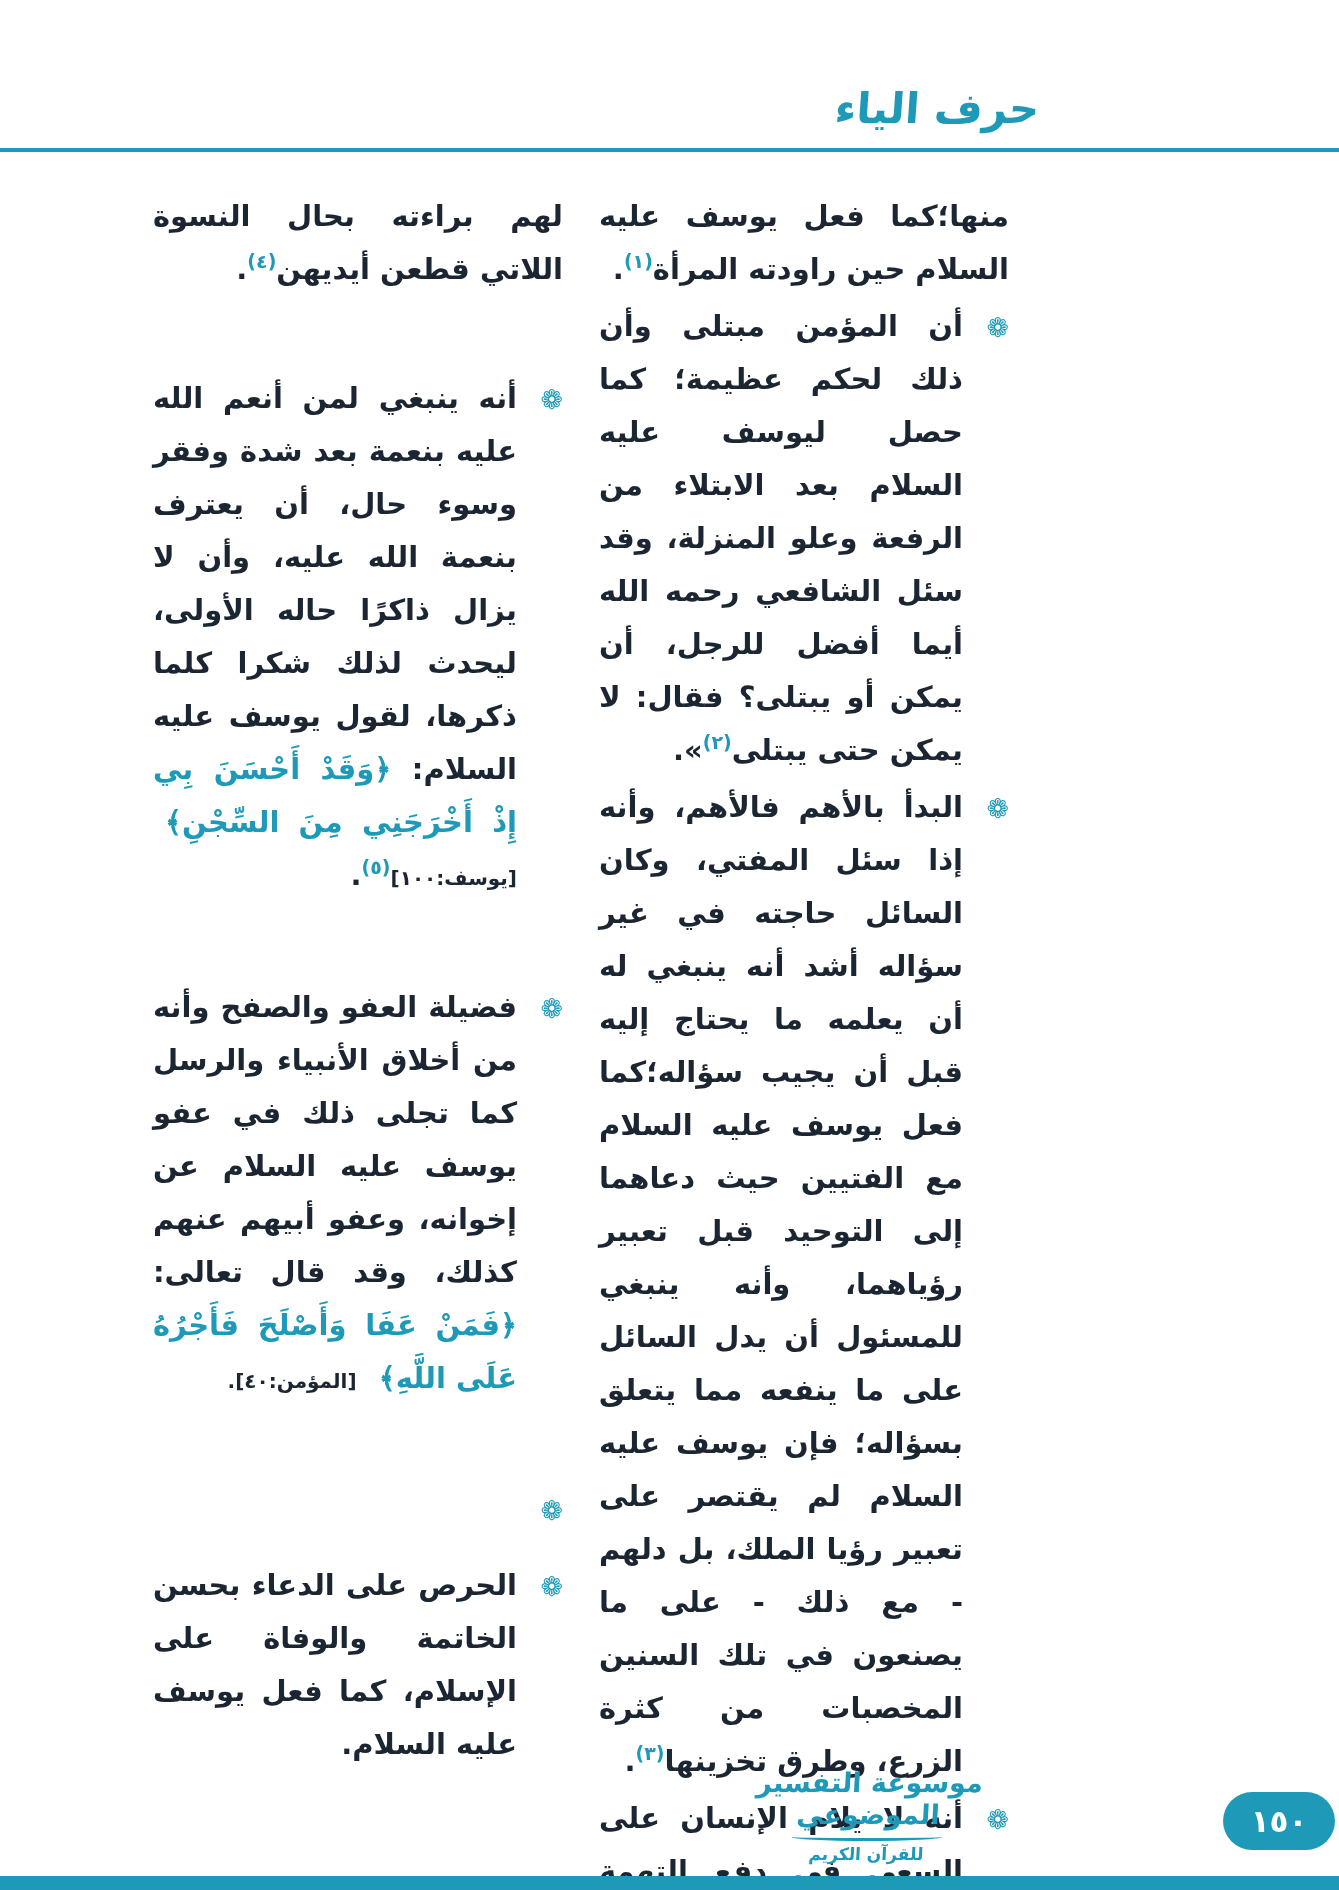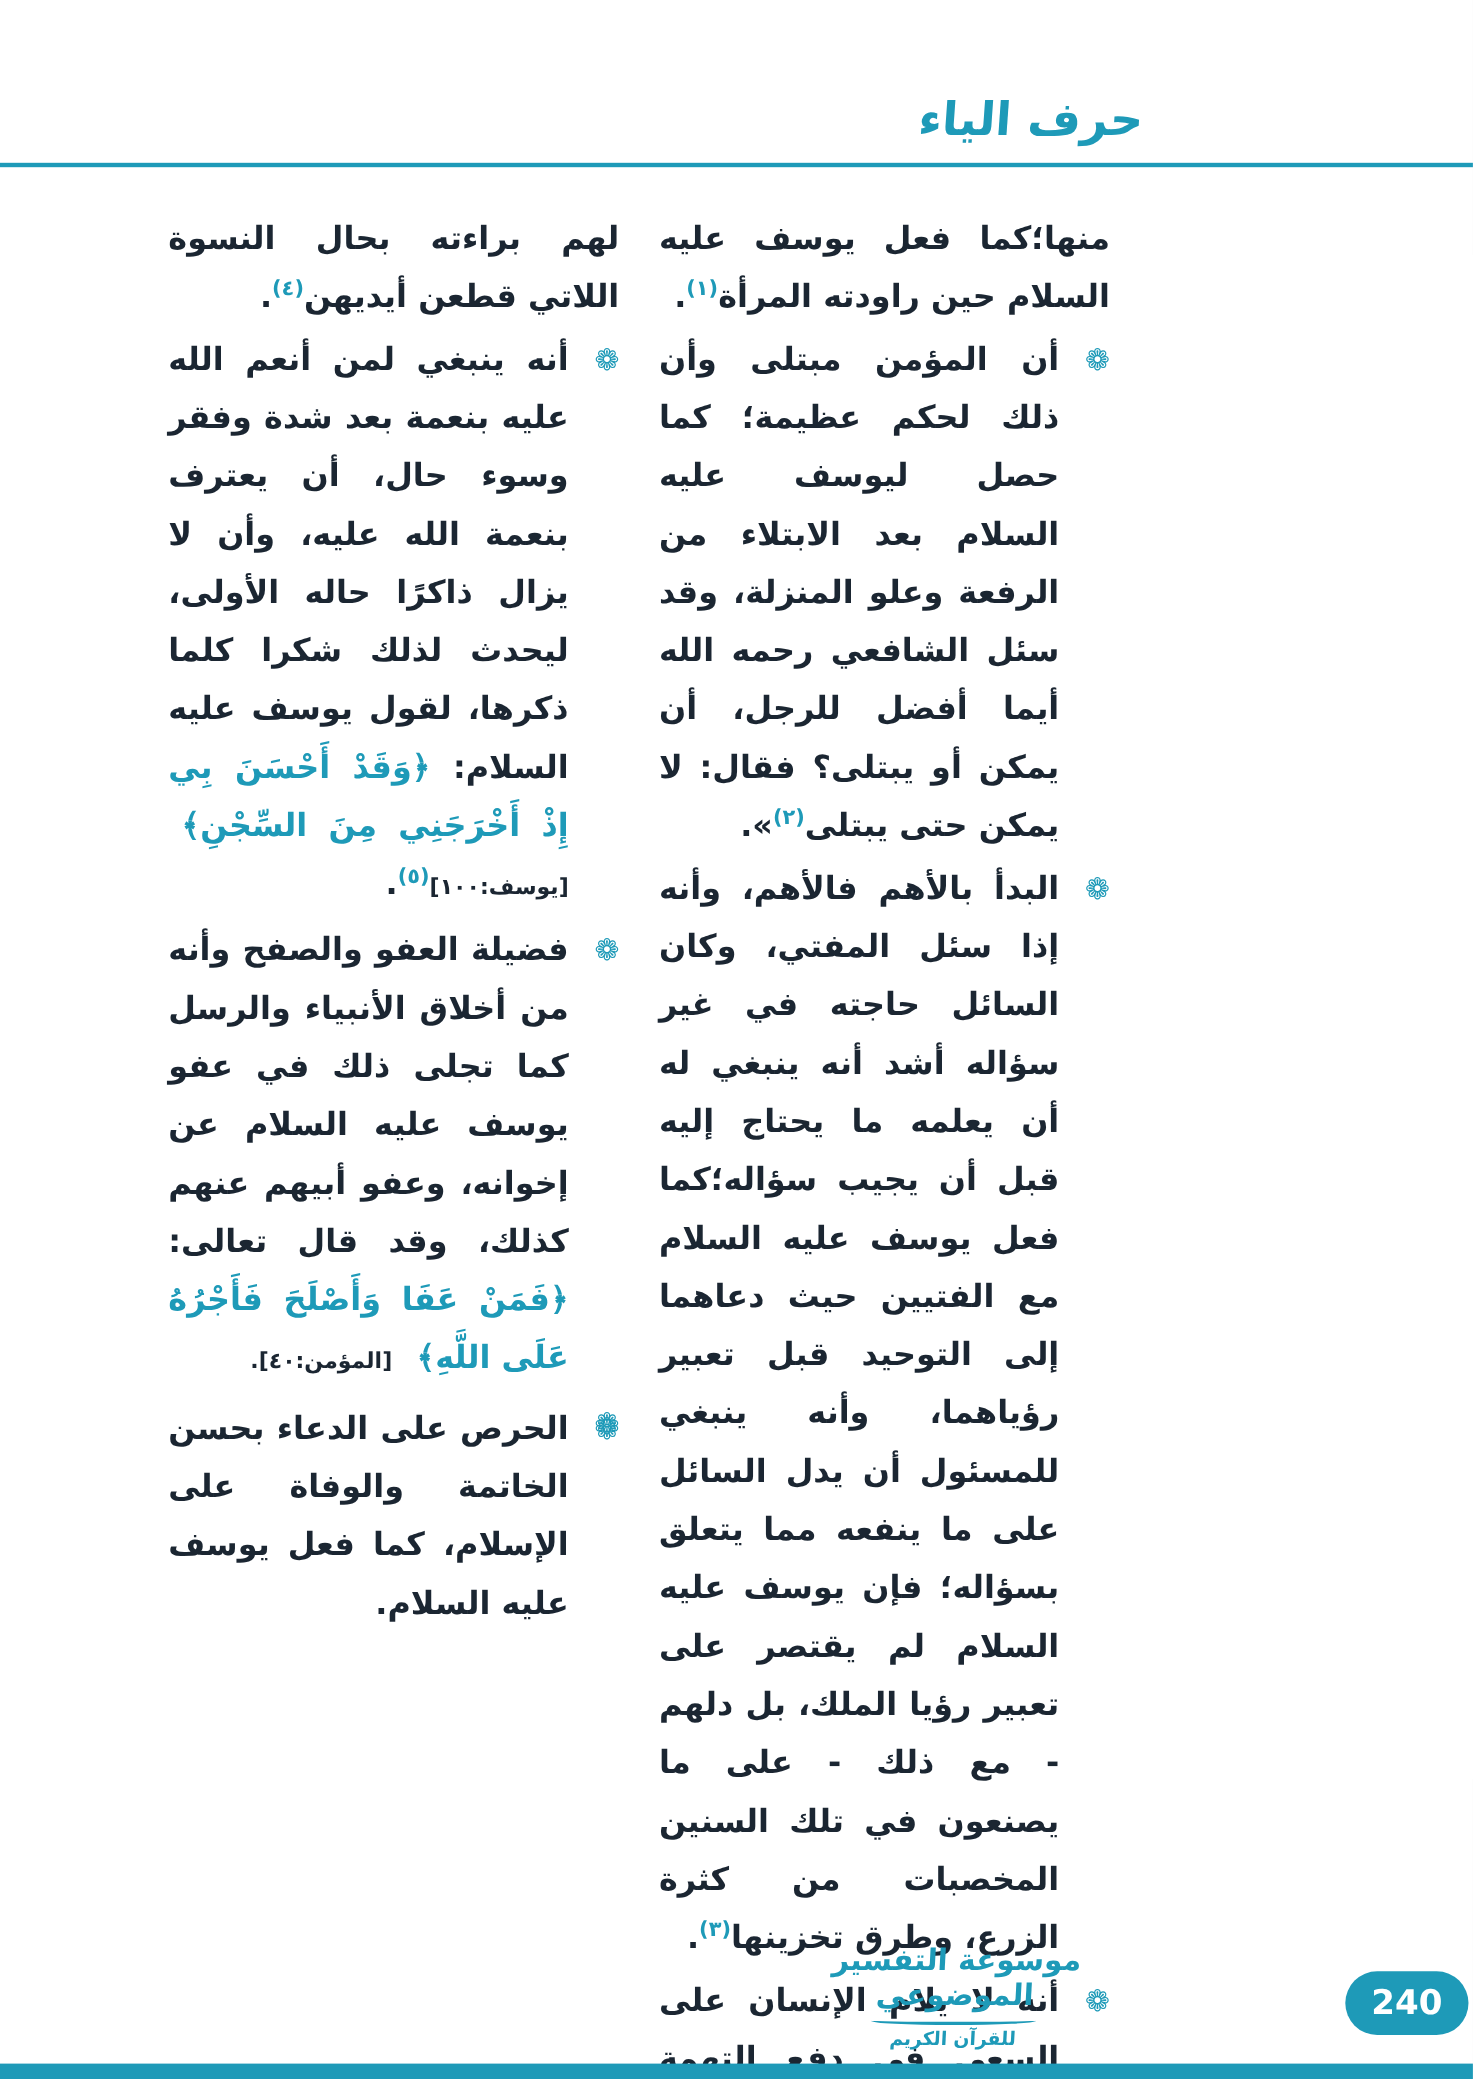--- a/index.html
+++ b/index.html
@@ -18,21 +18,21 @@
     position:absolute;top:84px;right:300px;color:var(--accent);
     font-size:42px;font-weight:800;transform:skewX(-4deg);
     letter-spacing:1px;
   }
   .header-rule{position:absolute;top:148px;left:0;width:100%;height:4px;background:var(--accent);}
   
   .content{
     position:absolute;top:190px;right:330px;width:856px;
     display:flex;gap:36px;direction:rtl;
   }
-  .col{width:410px;height:1585px;display:flex;flex-direction:column;}
+  .col{width:410px;height:1585px;display:flex;flex-direction:column;justify-content:space-between;}
   .para,.item{
     font-size:29px;line-height:53px;font-weight:700;color:var(--ink);
     text-align:justify;margin-bottom:4px;
   }
   .item{position:relative;padding-right:46px;}
   .bullet{
     position:absolute;right:0;top:1px;color:var(--accent);
     font-size:27px;line-height:53px;font-weight:400;
   }
   .note{
@@ -115,17 +115,17 @@
     </section>
 
   </div>
 
   <div class="publisher-logo">
     <div class="logo-top">موسوعة التفسير الموضوعي</div>
     <div class="logo-flourish"></div>
     <div class="logo-bottom">للقرآن الكريم</div>
   </div>
 
-  <div class="page-number-pill">240</div>
+  <div class="page-number-pill">١٥٠</div>
 
   <div class="bottom-strip"></div>
 
 </div>
 
 </body></html>

